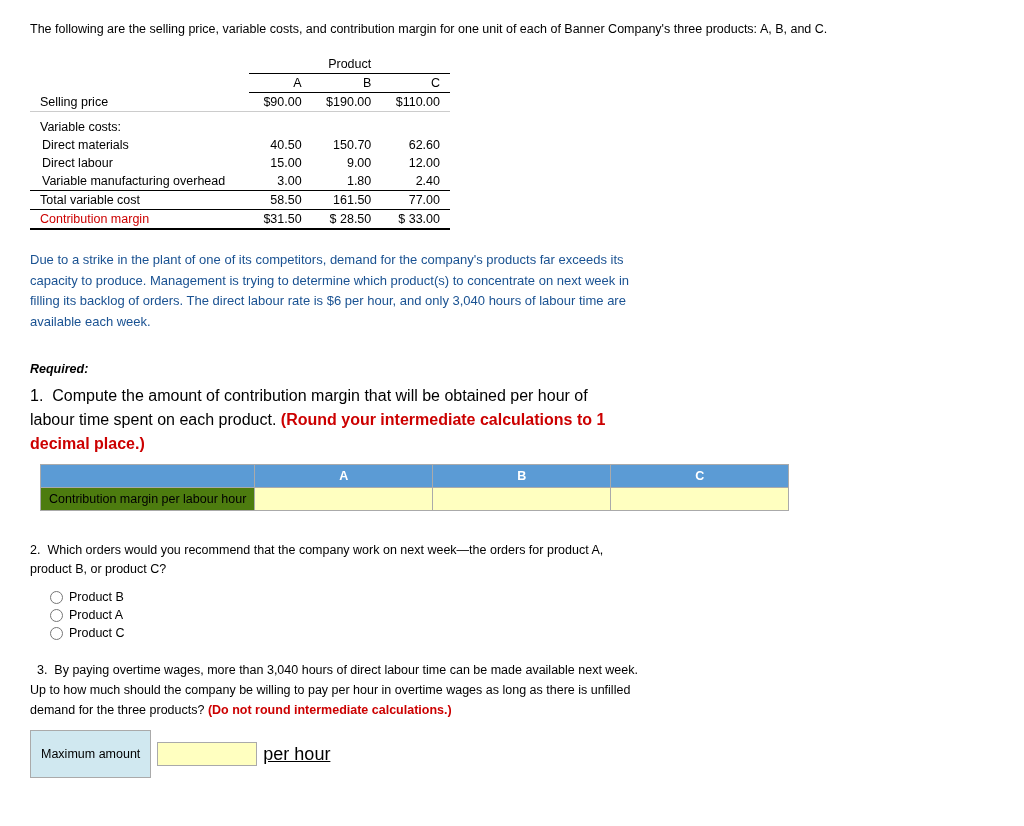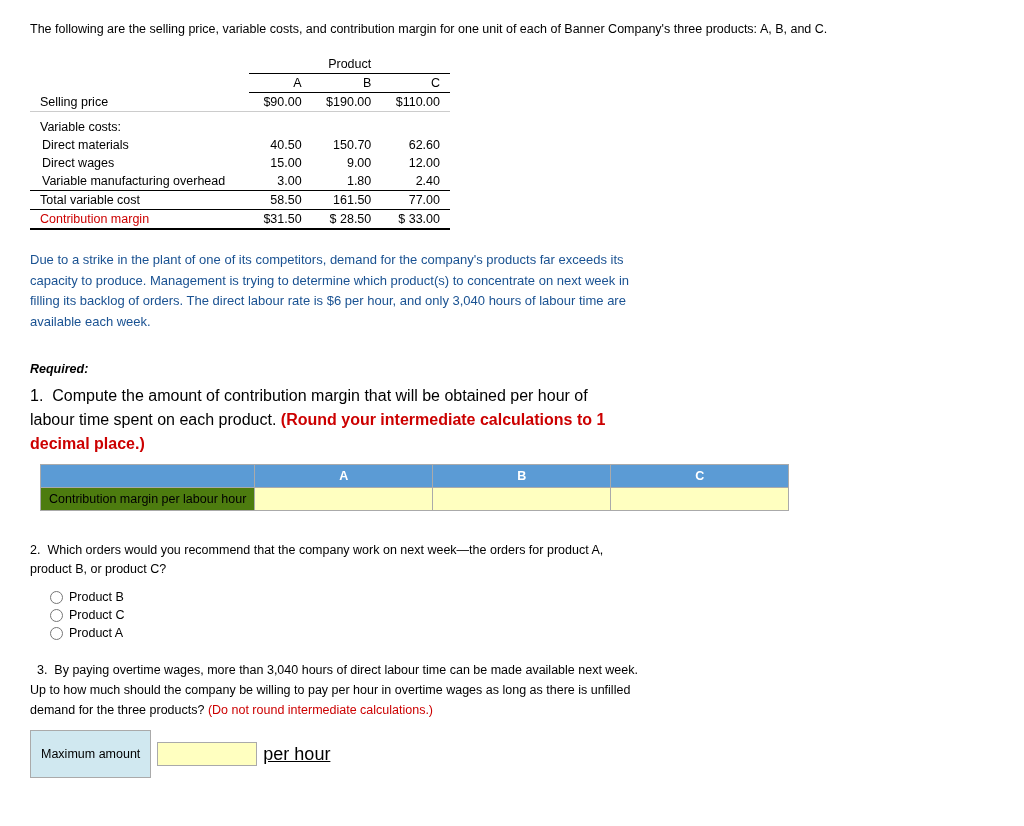--- a/index.html
+++ b/index.html
@@ -161,21 +161,21 @@
       margin-top: 20px;
     }
     .q3-text {
       font-size: 12.5px;
       margin-bottom: 10px;
       line-height: 1.6;
       max-width: 620px;
     }
     .q3-text .red-bold {
       color: #cc0000;
-      font-weight: normal;
+      font-weight: bold;
     }
     .max-amount-row {
       display: flex;
       align-items: center;
       gap: 6px;
       margin-top: 8px;
     }
     .max-amount-label {
       background: #d0e8f0;
       padding: 16px 10px;
@@ -228,21 +228,21 @@
         <td></td>
         <td></td>
     </tr>
     <tr>
       <td style="padding-left:12px">Direct materials</td>
       <td>40.50</td>
       <td>150.70</td>
       <td>62.60</td>
     </tr>
     <tr>
-      <td style="padding-left:12px">Direct wages</td>
+      <td style="padding-left:12px">Direct labour</td>
       <td>15.00</td>
       <td>9.00</td>
       <td>12.00</td>
     </tr>
     <tr>
       <td style="padding-left:12px">Variable manufacturing overhead</td>
       <td>3.00</td>
       <td>1.80</td>
       <td>2.40</td>
     </tr>
@@ -305,25 +305,25 @@
     <span>2.</span>
     &nbsp;<span>Which orders would you recommend that the company work on next week—the orders for product A, product B, or product C?</span>
   </p>
   <div class="radio-group">
     <div class="radio-option">
       <input type="radio" name="q2" style="">
       <span>Product B</span>
     </div>
     <div class="radio-option">
       <input type="radio" name="q2" style="">
-      <span>Product C</span>
+      <span>Product A</span>
     </div>
     <div class="radio-option">
       <input type="radio" name="q2" style="">
-      <span>Product A</span>
+      <span>Product C</span>
     </div>
   </div>
 </div>
 
 
 <div class="q3-block">
   <p class="q3-text">
     &nbsp;&nbsp;<span>3.</span>
     &nbsp;<span>By paying overtime wages, more than 3,040 hours of direct labour time can be made available next week. Up to how much should the company be willing to pay per hour in overtime wages as long as there is unfilled demand for the three products?</span>
     <span class="red-bold">(Do not round intermediate calculations.)</span>

